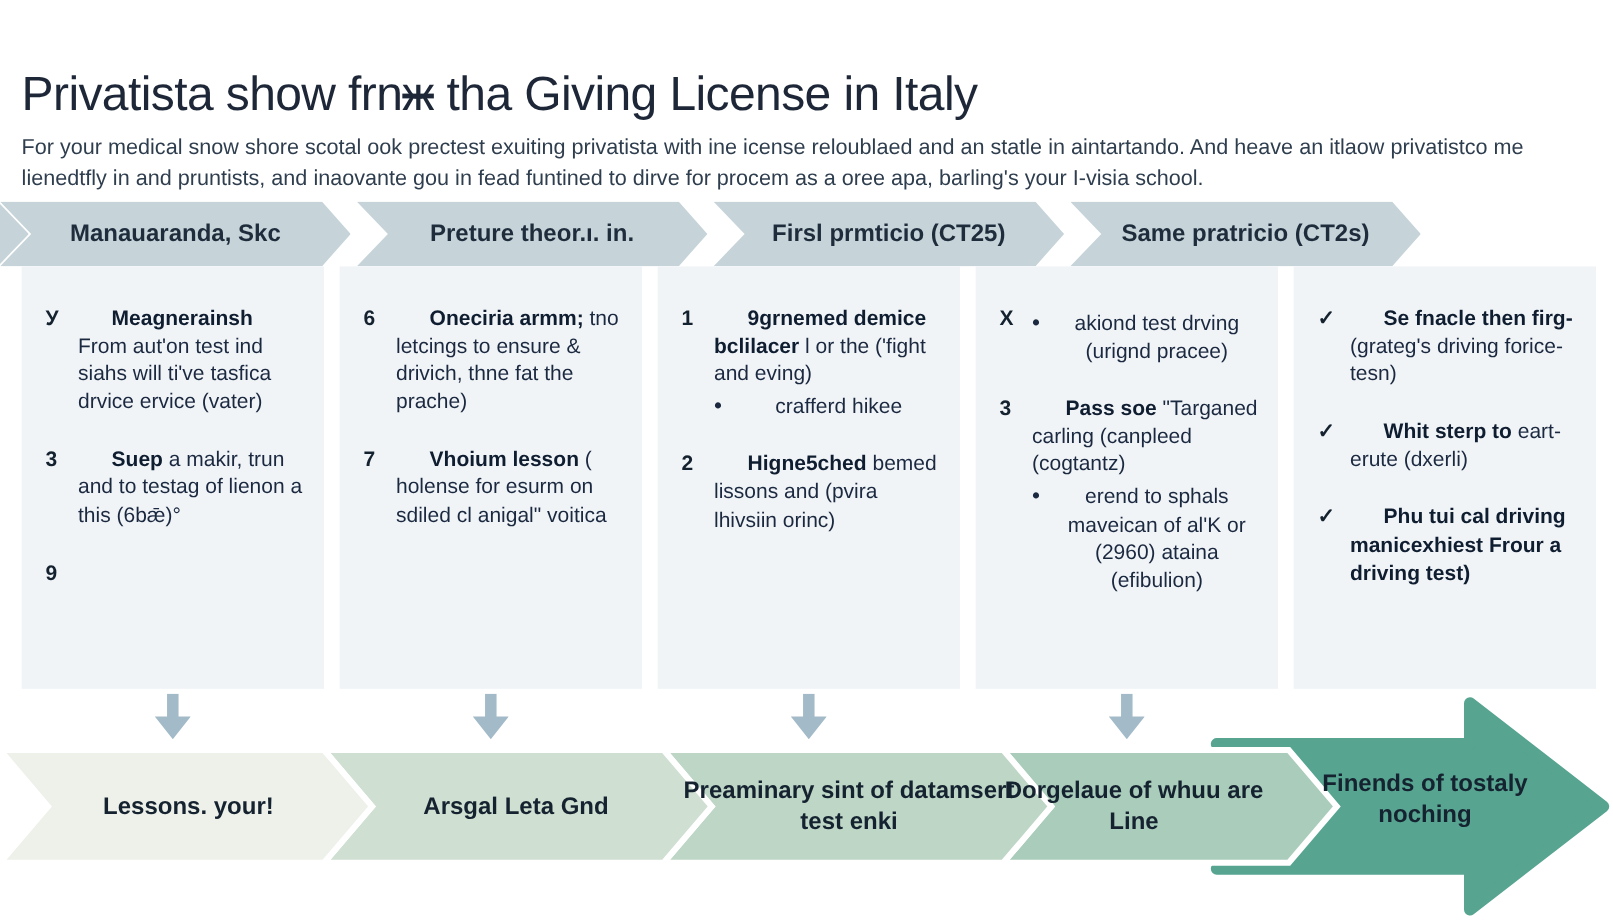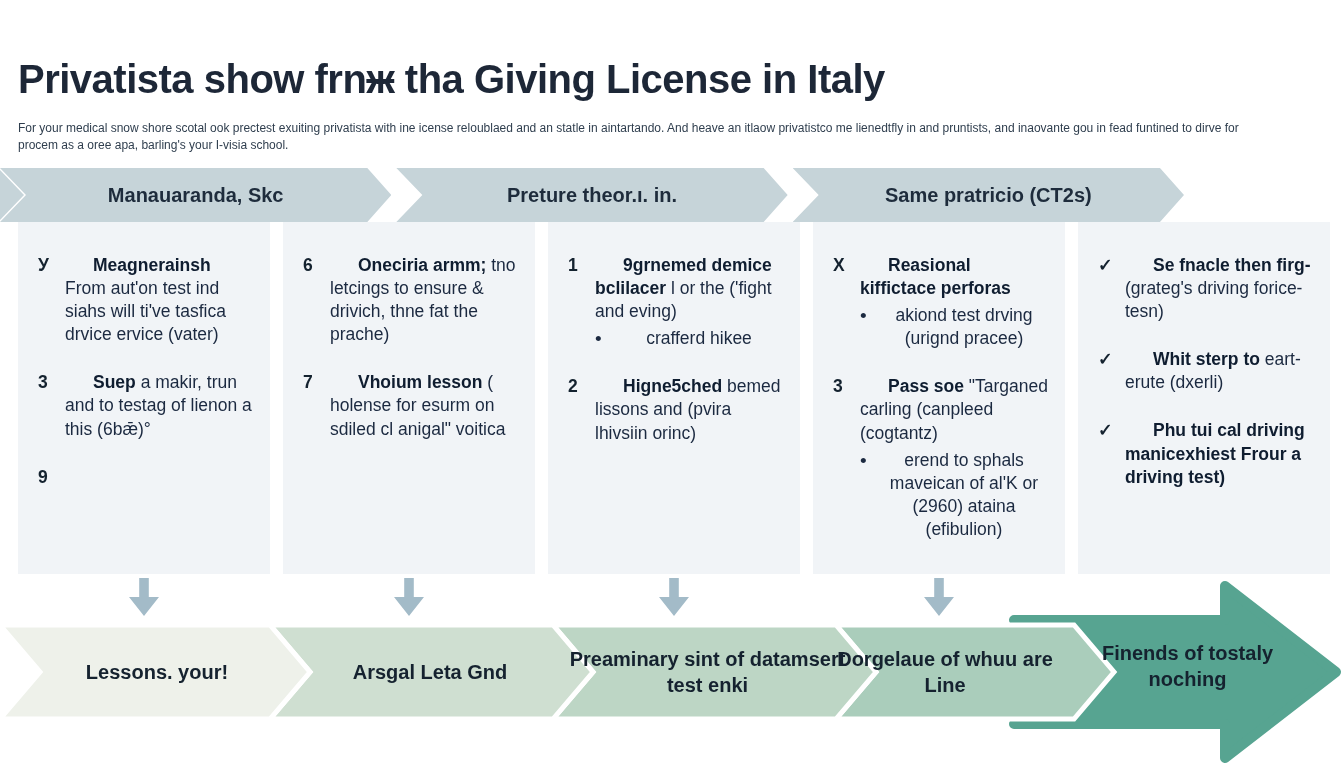--- a/index.html
+++ b/index.html
@@ -1,24 +1,24 @@
 <!DOCTYPE html>
 <html><head>
 <meta charset="utf-8">
 <style>
   html,body{margin:0;padding:0;}
   body{
     width:1344px;height:768px;position:relative;overflow:hidden;
     background:#ffffff;font-family:"Liberation Sans", sans-serif;
     --header-chevron:#c6d4d9;--panel-bg:#f1f4f7;--down-arrow:#a3bbc8;--text-dark:#1c2a3a;
   }
-  .title{position:absolute;left:18px;top:30px;font-size:40px;font-weight:bold;
+  .title{position:absolute;left:18px;top:30px;font-size:40px;font-weight:normal;
     color:#1d2737;letter-spacing:-0.5px;white-space:nowrap;}
   .title .strike{text-decoration:line-through;}
-  .subtitle{position:absolute;left:18px;top:108px;width:1260px;font-size:12px;
+  .subtitle{position:absolute;left:18px;top:92px;width:1260px;font-size:18px;
     color:#2f3e4e;line-height:1.42;}
 
   
   .header-tip{position:absolute;left:-2px;top:168px;width:26px;height:54px;
     background:var(--header-chevron);clip-path:polygon(0 0,100% 50%,0 100%);}
   .headers{position:absolute;left:0;top:168px;width:1184px;height:54px;display:flex;}
   .header-seg{flex:1;margin-right:5px;background:var(--header-chevron);
     clip-path:polygon(0 0,calc(100% - 24px) 0,100% 50%,calc(100% - 24px) 100%,0 100%,26px 50%);
     display:flex;align-items:center;justify-content:center;
     font-weight:bold;font-size:20px;color:#1e2c3c;text-align:center;}
@@ -53,20 +53,21 @@
 <body style="--header-chevron: #c6d4d9; --panel-bg: #f1f4f7; --down-arrow: #a3bbc8;">
 
 <h1 class="title"><span>Privatista show frn</span><span class="strike">ж</span><span> tha Giving License in Italy</span></h1>
 
 <p class="subtitle">For your medical snow shore scotal ook prectest exuiting privatista with ine icense reloublaed and an statle in aintartando. And heave an itlaow privatistco me lienedtfly in and pruntists, and inaovante gou in fead funtined to dirve for procem as a oree apa, barling's your I-visia school.</p>
 
 <div class="header-tip"></div>
 <div class="headers">
     <div class="header-seg">Manauaranda, Skc</div>
     <div class="header-seg">Preture theor.ı. in.</div>
+    <div class="header-seg">Firsl prmticio (CT25)</div>
     <div class="header-seg">Same pratricio (CT2s)</div>
   </div>
 
 <div class="panels">
     <div class="panel">
       <div class="item">
         <span class="marker">У</span>
         <span class="itext"><b>Meagnerainsh</b> From aut'on test ind siahs will ti've tasfica drvice ervice (vater)</span>
       </div>
       <div class="item">
@@ -95,21 +96,21 @@
           </ul></span>
       </div>
       <div class="item">
         <span class="marker">2</span>
         <span class="itext"><b>Higne5ched</b> bemed lissons and (pvira lhivsiin orinc)</span>
       </div>
     </div>
     <div class="panel">
       <div class="item">
         <span class="marker">Х</span>
-        <span class="itext"><b>Reasional kiffictace perforas</b><ul class="bullets">
+        <span class="itext"><ul class="bullets">
             <li>akiond test drving (urignd pracee)</li>
           </ul></span>
       </div>
       <div class="item">
         <span class="marker">3</span>
         <span class="itext"><b>Pass soe</b> "Targaned carling (canpleed (cogtantz)<ul class="bullets">
             <li>erend to sphals maveican of al'K or (2960) ataina (efibulion)</li>
           </ul></span>
       </div>
     </div>

